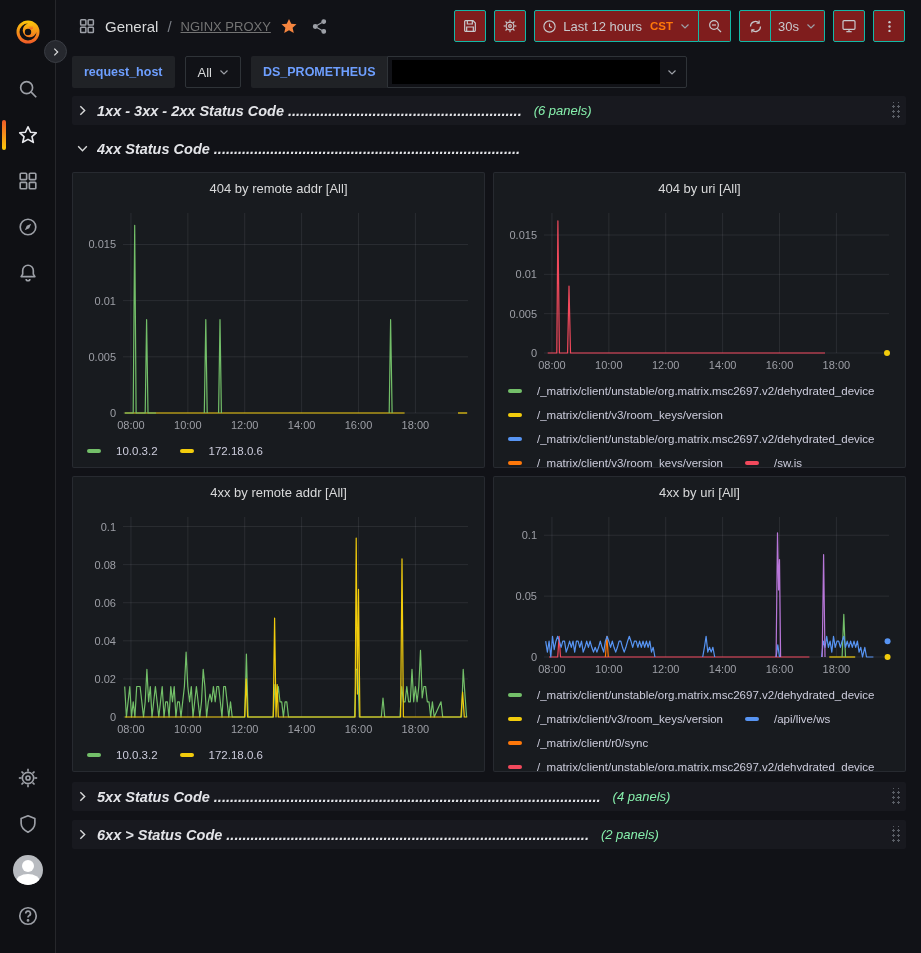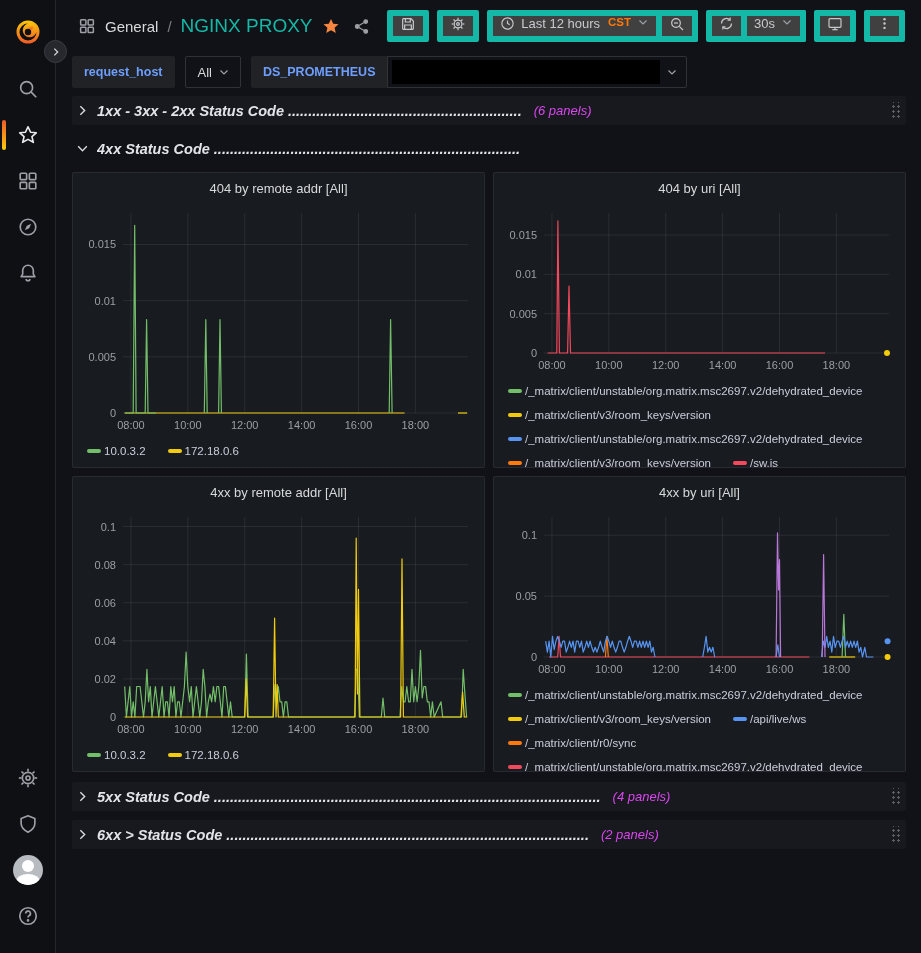--- a/index.html
+++ b/index.html
@@ -26,24 +26,24 @@
   .avatar-circle::after { content:""; position:absolute; left:3px; top:19px; width:24px; height:16px;
     border-radius:50% 50% 0 0; background:#fff; }
 
   
   .main { flex:1; display:flex; flex-direction:column; min-width:0; }
 
   .navbar { height:52px; display:flex; align-items:center; padding:0 16px 0 22px; gap:8px; }
   .crumb-wrap { display:flex; align-items:center; gap:9px; flex:1; min-width:0; color:#9da0a7; }
   .crumb { font-size:15px; color:#d8d9da; cursor:pointer;text-align:right; }
   .crumb-sep { color:#7b7f87; font-size:15px; }
-  .crumb-current { font-size:19px; color:#14b8a6; cursor:pointer; }
+  .crumb-current { font-size:13px; color:#737373; cursor:pointer;text-decoration:underline; }
   .nav-actions { display:flex; align-items:center; gap:8px; }
-  .tool-btn { height:32px; min-width:32px; padding:0 7px; background:#404040; border:6px solid #14b8a6;
-    border-radius:2px; display:flex; justify-content:center; gap:6px;
+  .tool-btn { height:32px; min-width:32px; padding:0 7px; background:#7f1d1d; border:1px solid #14b8a6;
+    border-radius:2px; display:flex; align-items:center; justify-content:center; gap:6px;
     color:#c8c9cd; cursor:pointer; font-size:13px; }
   .tool-group { display:flex; align-items:stretch; }
   .tool-group .tool-btn:first-child { border-radius:2px 0 0 2px; }
   .tool-group .tool-btn:last-child { border-radius:0 2px 2px 0; border-left:none; }
   .tz { color:#ff780a; font-weight:700; font-size:11.5px; margin-left:2px; }
   .caret { color:#9da0a7; }
 
   
   .submenu { height:40px; display:flex; align-items:center; gap:10px; padding:0 16px; }
   .var-pair { display:flex; align-items:stretch; height:32px; }
@@ -53,37 +53,37 @@
     border-radius:0 2px 2px 0; padding:0 8px 0 4px; gap:6px; cursor:pointer; }
   .redacted { width:268px; height:24px; background:#000; }
   .var-all { padding:0 10px 0 12px; color:#d8d9da; font-size:13px; border-radius:2px; border:1px solid #2f3338; }
 
   
   .dash { flex:1; padding:4px 15px 0 16px; overflow:hidden; }
   .row-header { height:29px; display:flex; align-items:center; gap:8px; margin-bottom:9px;
     background:rgba(204,204,220,0.04); border-radius:2px; padding:0 6px 0 4px; cursor:pointer; }
   .row-header.expanded { background:transparent; }
   .row-title { font-size:14.5px; font-weight:700; color:#e3e4e8; white-space:nowrap; overflow:hidden;font-style:italic; }
-  .row-count { font-size:13px; font-style:italic; color:#d946ef; white-space:nowrap; margin-left:4px; }
+  .row-count { font-size:13px; font-style:italic; color:#86efac; white-space:nowrap; margin-left:4px; }
   .row-chevron { display:flex; align-items:center; color:#d8d9da; }
   .drag-dots { margin-left:auto; width:10px; height:18px; flex:0 0 10px;
     background-image:radial-gradient(#5a5e66 1.1px, transparent 1.4px); background-size:5px 5px;
     background-position:1px 2px; cursor:grab; }
 
   .panels-grid { display:grid; grid-template-columns:1fr 1fr; gap:8px; margin-bottom:10px; }
   .panel { height:296px; background:#181b1f; border:1px solid rgba(204,204,220,0.09); border-radius:2px;
     display:flex; flex-direction:column; overflow:hidden; padding:0 8px; }
   .panel-title { height:30px; flex:0 0 30px; display:flex; align-items:center; justify-content:center;
     font-size:13px; font-weight:500; color:#d8d9da; cursor:pointer; }
   .chart { width:100%; }
   .chart.tall { height:232px; flex:0 0 232px; }
   .chart.short { height:172px; flex:0 0 172px; }
   .legend { flex:1; overflow:hidden; padding:4px 0 0 6px; }
   .legend-row { height:24px; line-height:24px; white-space:nowrap; overflow:hidden; display:flex; gap:22px; }
-  .legend-item { display:inline-flex; align-items:center; gap:3px; cursor:pointer; flex:0 0 auto; }
+  .legend-item { display:inline-flex; align-items:center; gap:15px; cursor:pointer; flex:0 0 auto; }
   .swatch { width:14px; height:4px; border-radius:2px; flex:0 0 14px; }
   .legend-label { font-size:11.5px; color:#ccccdc; }
   svg text { font-family:"Liberation Sans", sans-serif; }
   .icon { display:inline-flex; }
 </style>
 </head>
 <body>
 
 <div class="app">
 

